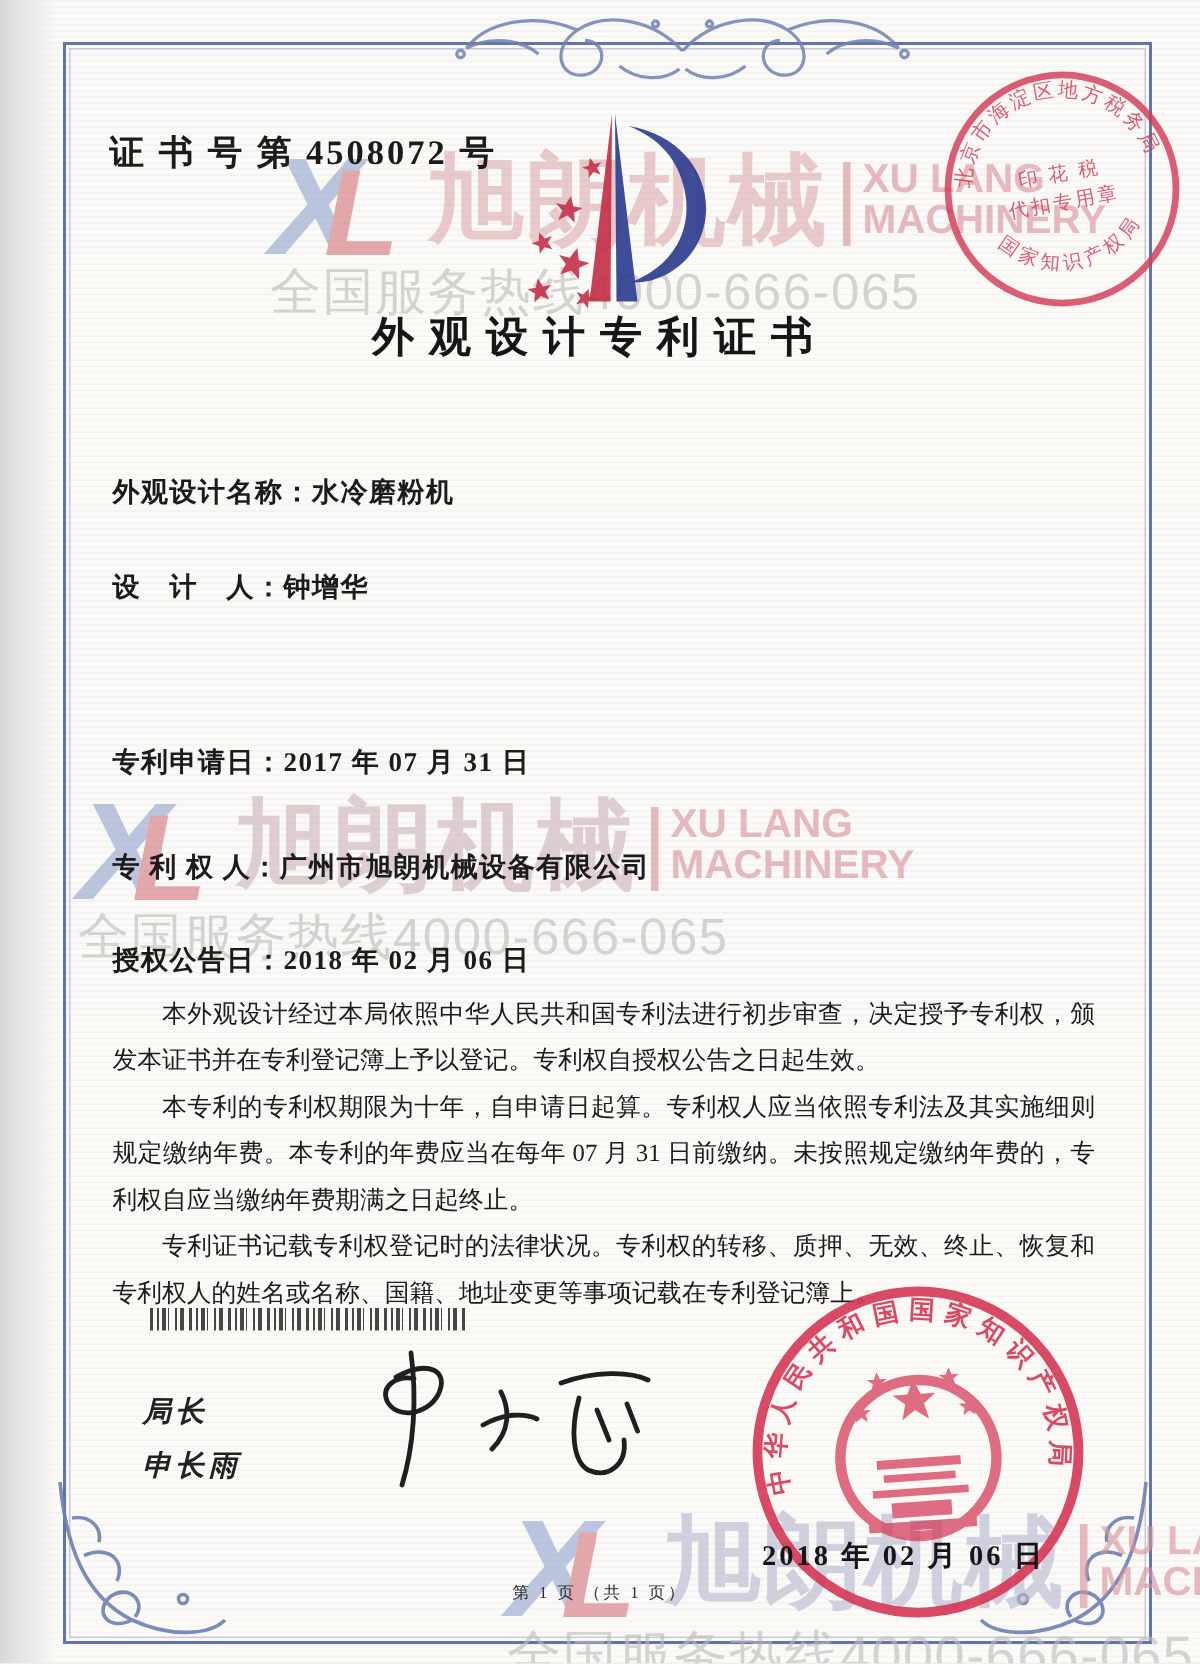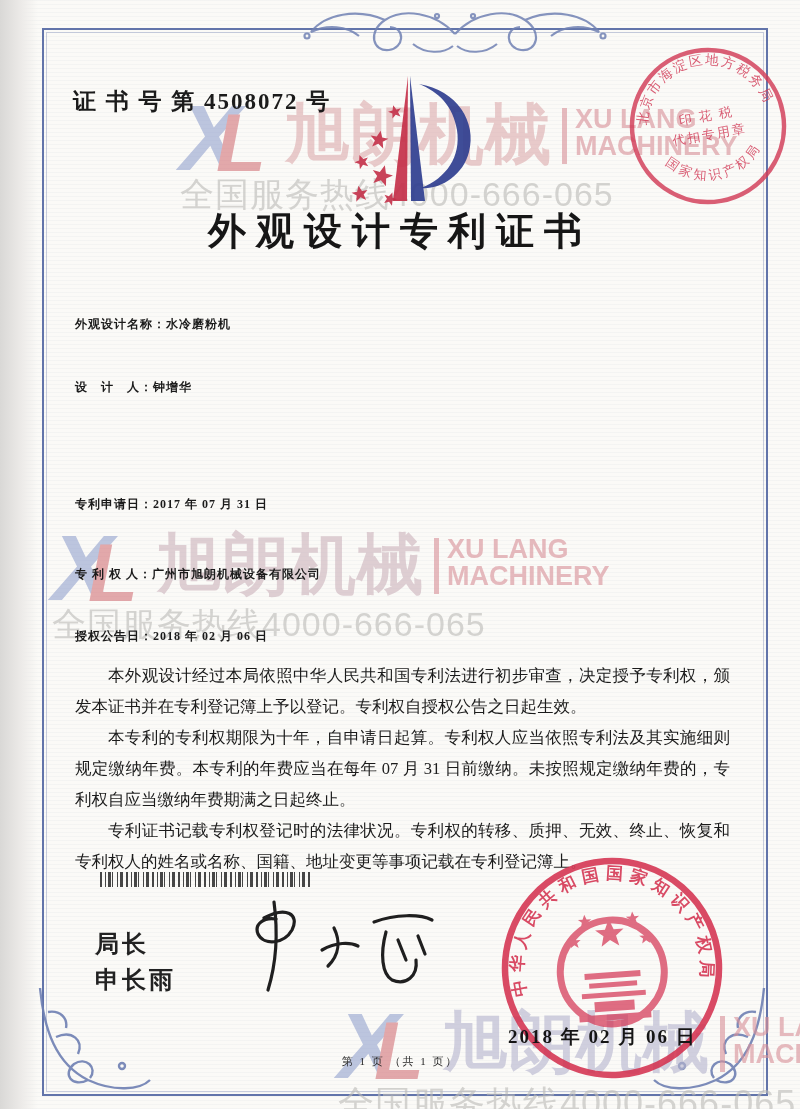--- a/index.html
+++ b/index.html
@@ -22,33 +22,33 @@
   .wm-cn{font-size:66px;font-weight:bold;color:var(--wm_pink,#ddadaf);letter-spacing:1px;line-height:78px;}
   .wm-bar{width:5px;height:56px;background:#d9929a;margin:12px 8px 0 10px;flex:none;}
   .wm-en{font-family:Liberation Sans, sans-serif;font-weight:bold;font-size:27px;line-height:27px;color:#d9929a;margin-top:10px;}
   .wm-hot{font-family:"Liberation Sans","DejaVu Sans",sans-serif;font-size:34px;color:#bdbcb9;letter-spacing:1px;margin-top:-8px;}
   .wm-mid .wm-cn{color:#cdb4bd;}
   .wm-bot .wm-cn{color:#b7b6cf;}
   .wm-bot .wm-hot{font-size:36px;}
   
   .txt{position:absolute;z-index:3;color:#1b1b1b;}
   .cert-no{left:73px;top:86px;font-size:23px;font-weight:600;letter-spacing:2px;}
-  .title{left:0;right:0;top:206px;text-align:center;font-size:38px;font-weight:bold;letter-spacing:10px;color:#161616;}
-  .field{left:75px;font-size:12px;font-weight:600;letter-spacing:1px;text-align:center;}
+  .title{left:0;right:0;top:206px;text-align:center;font-size:28px;font-weight:bold;letter-spacing:10px;color:#161616;}
+  .field{left:75px;font-size:18px;font-weight:600;letter-spacing:1px;text-align:center;}
   .body-text{left:75px;top:660px;width:655px;font-size:16.5px;line-height:31px;text-align:justify;}
   .body-text p{margin:0;text-indent:2em;}
   .barcode{position:absolute;left:100px;top:872px;width:212px;height:15px;z-index:3;opacity:.88;
      background:repeating-linear-gradient(90deg,
        #2e2e2e 0 2px,transparent 2px 5px,
        #2e2e2e 5px 6px,transparent 6px 8px,
        #2e2e2e 8px 11px,transparent 11px 12px,
        #2e2e2e 12px 13px,transparent 13px 17px,
        #2e2e2e 17px 18px,transparent 18px 20px,
        #2e2e2e 20px 23px,transparent 23px 26px);}
-  .signer{left:95px;font-family:"Liberation Sans","DejaVu Sans",sans-serif;font-weight:bold;font-size:24px;letter-spacing:3px;color:#222;}
+  .signer{left:95px;font-family:"Liberation Sans","DejaVu Sans",sans-serif;font-weight:bold;font-size:19px;letter-spacing:3px;color:#222;font-style:italic;}
   .signature{position:absolute;left:228px;top:890px;z-index:5;}
   .seal{position:absolute;z-index:4;}
   .seal-date{left:508px;top:1024px;font-size:19px;font-weight:bold;letter-spacing:2px;color:#151515;z-index:5;}
   .footer{left:0;right:0;top:1054px;text-align:center;font-size:11px;letter-spacing:2px;color:#2a2a2a;}
   svg text{font-family:"Liberation Serif","DejaVu Serif",serif;}
 </style>
 </head>
 <body>
 
 <div id="page">

